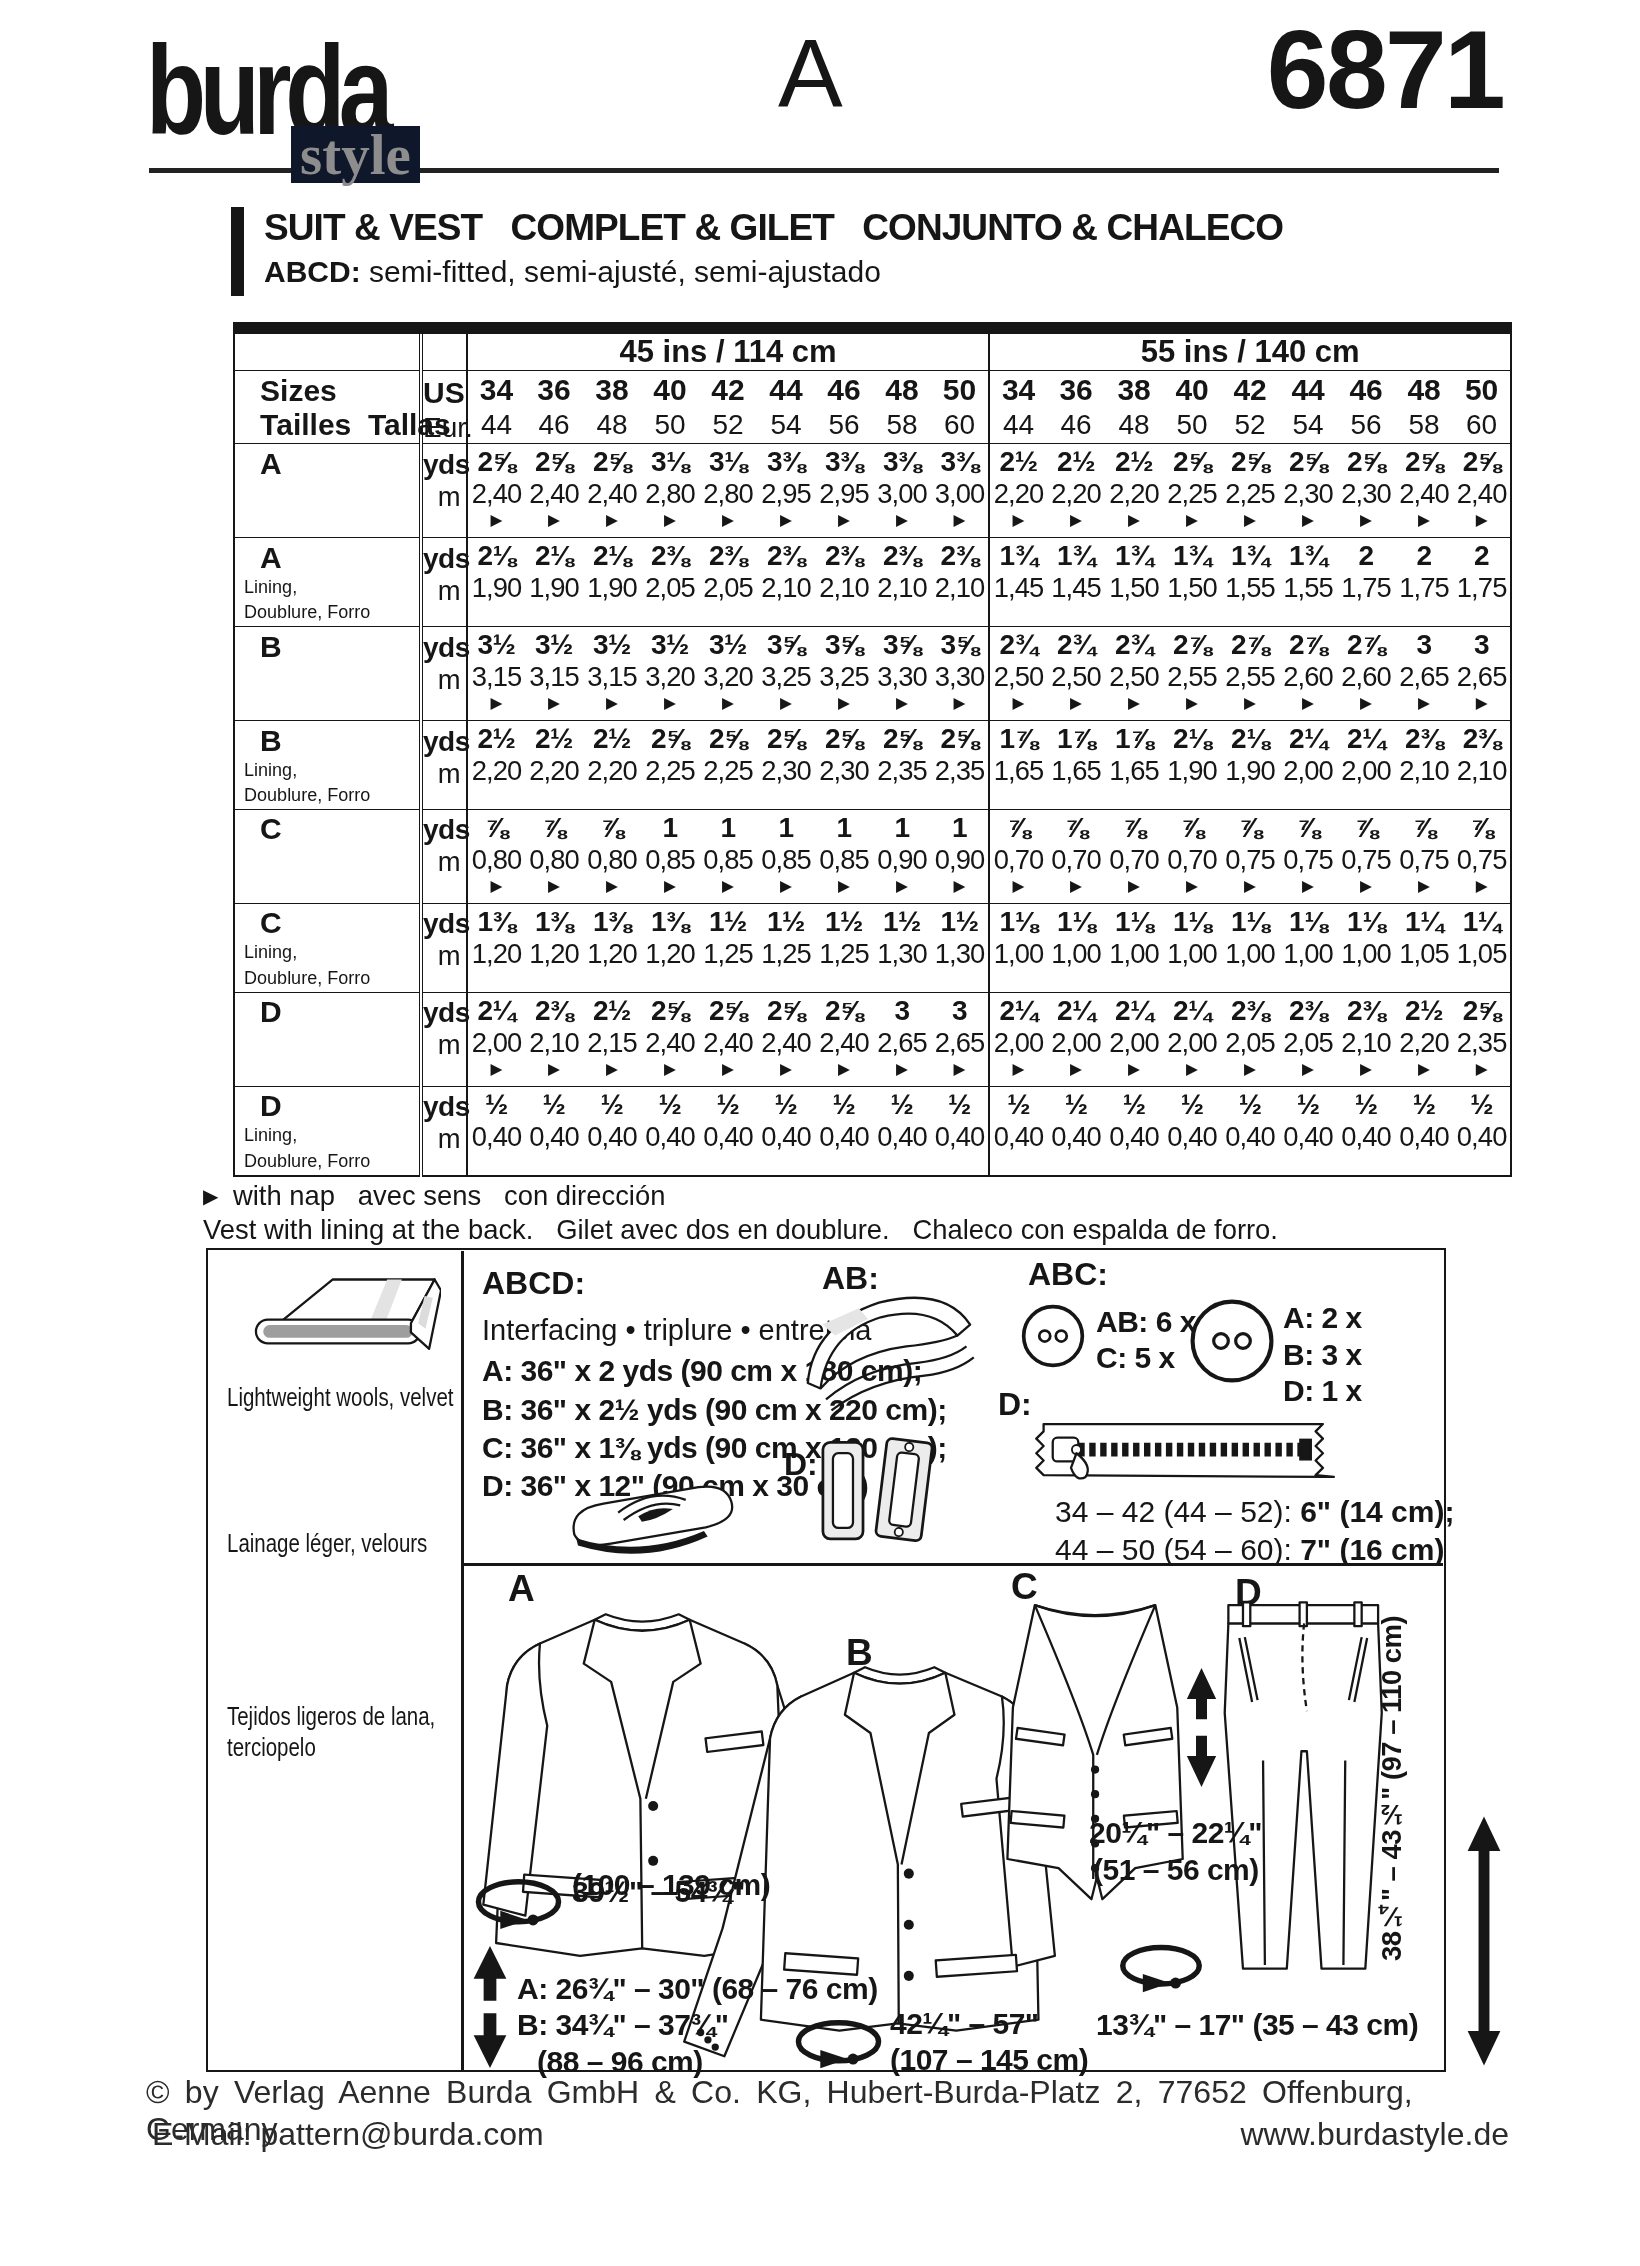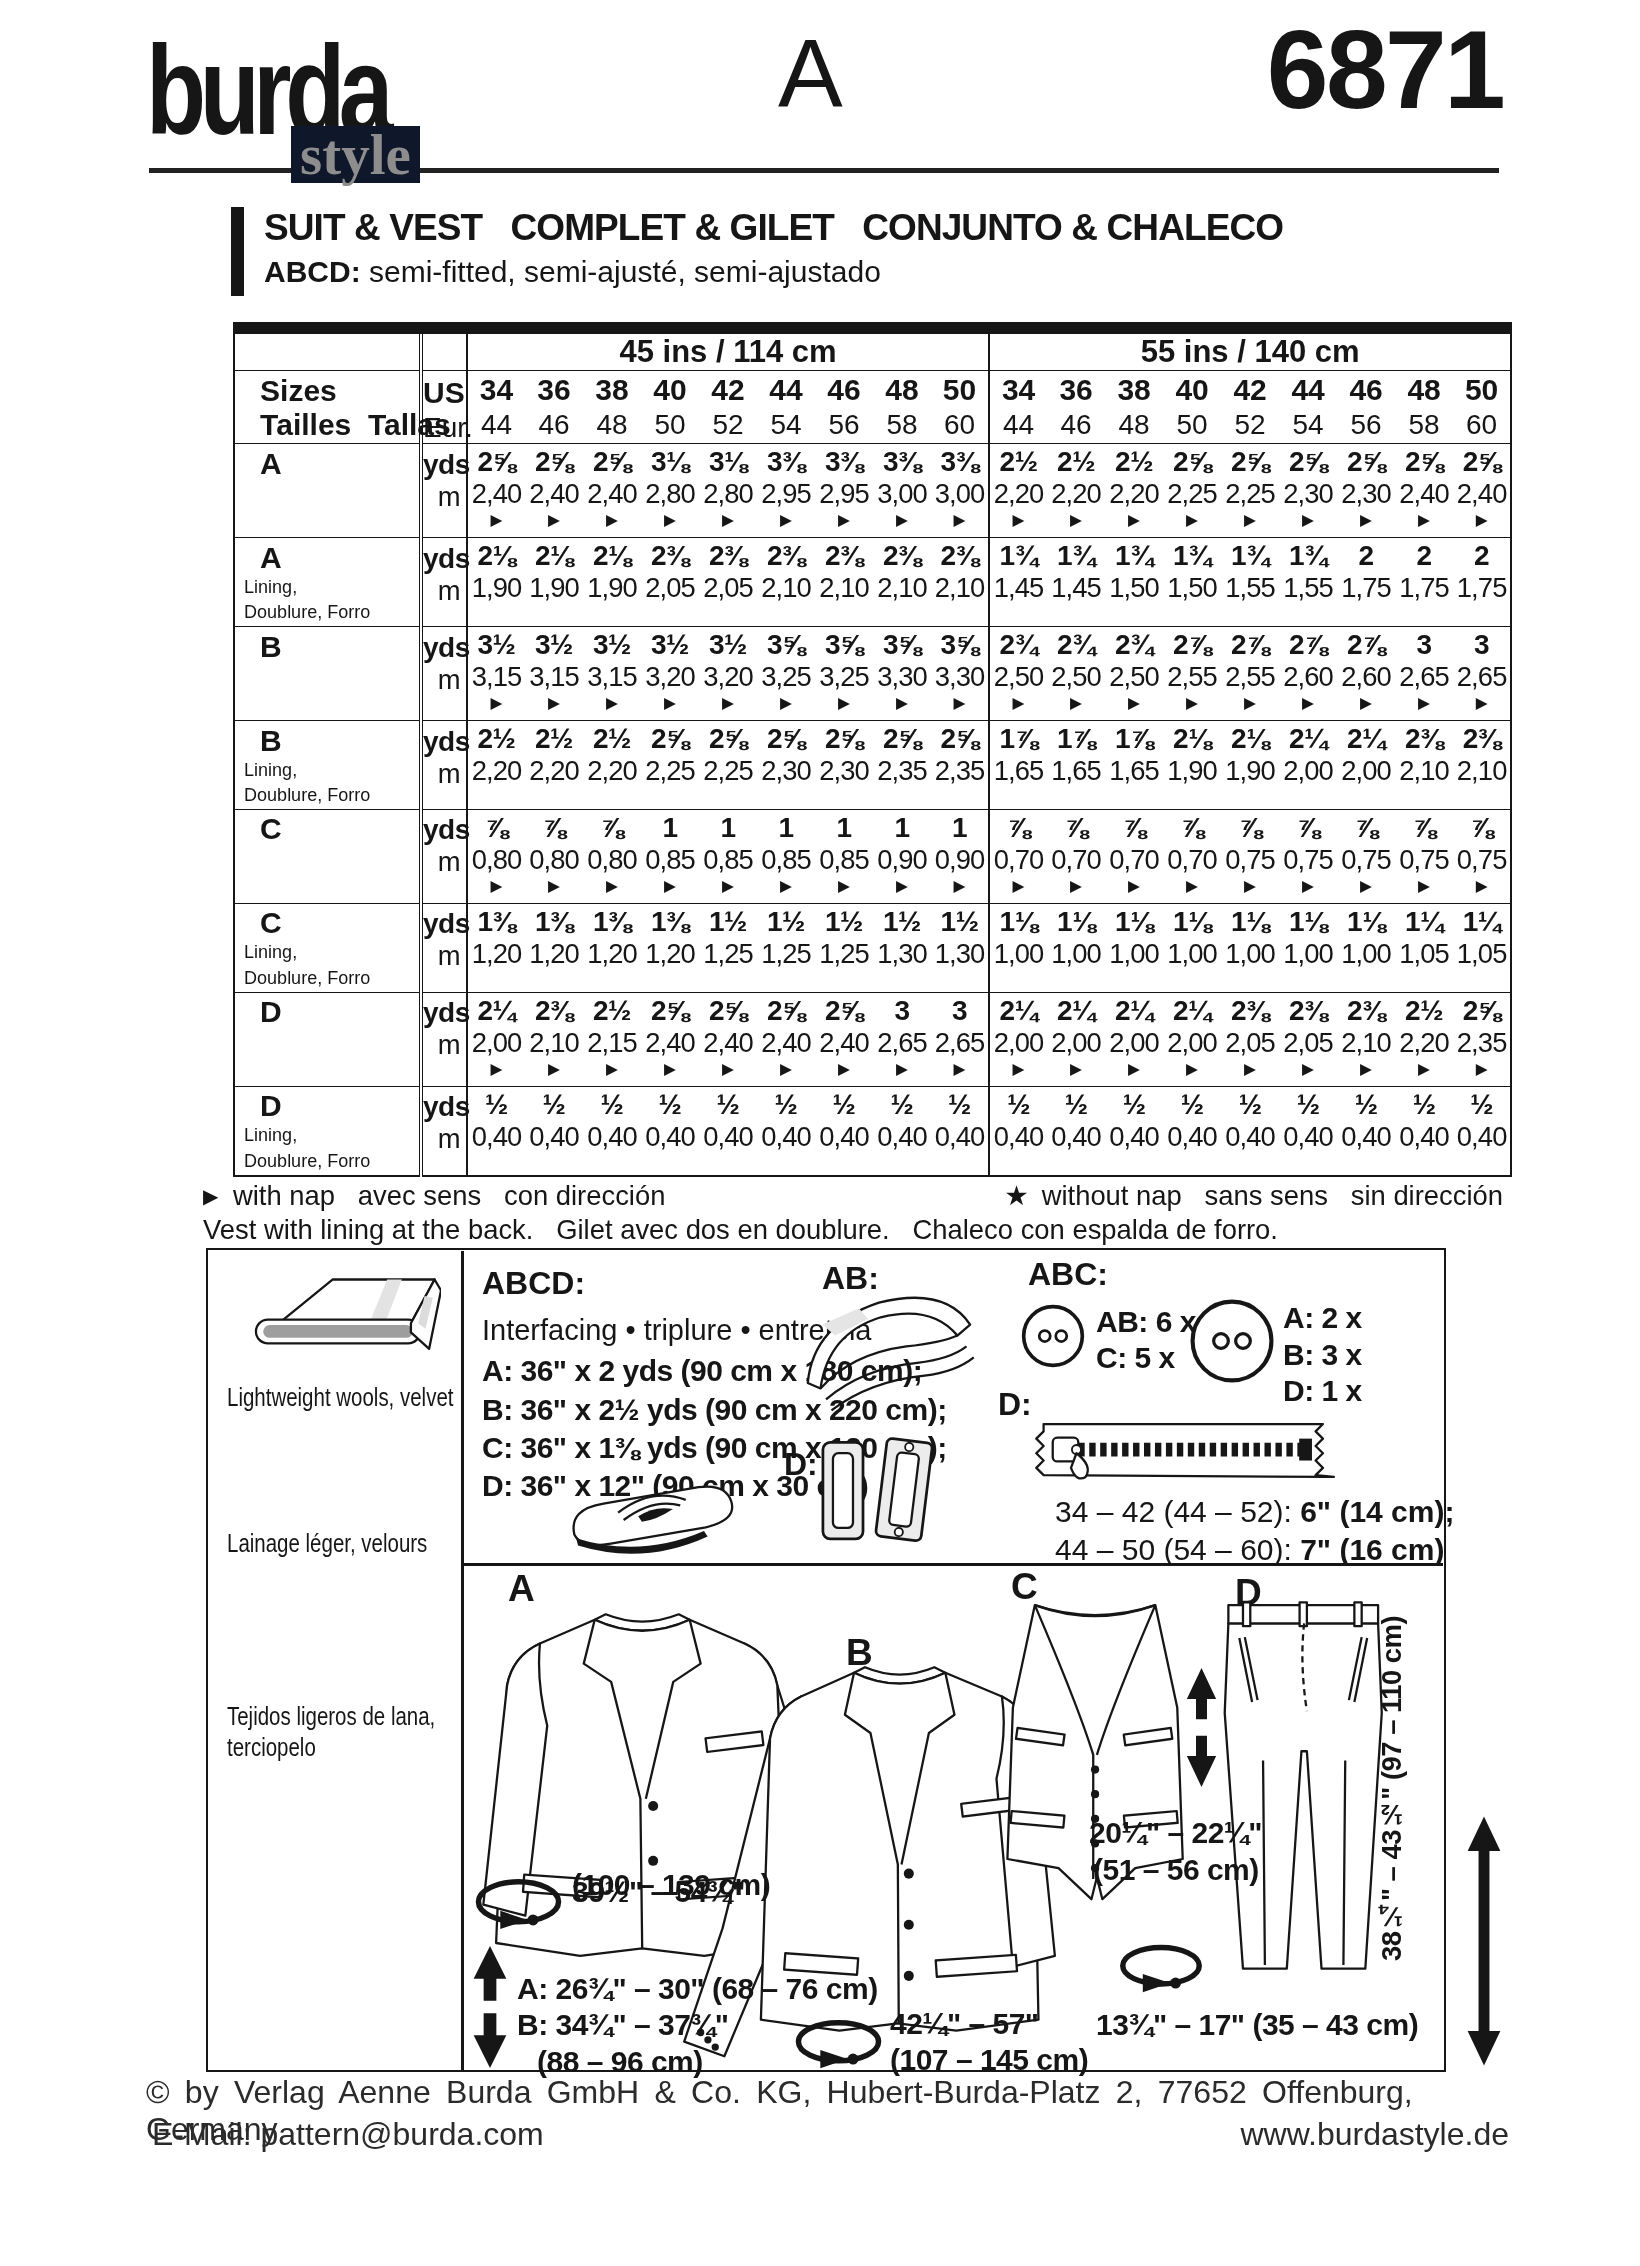--- a/index.html
+++ b/index.html
@@ -927,21 +927,20 @@
           <td class="">
             <div class="vy">½</div>
             <div class="vm">0,40</div>
           </td>
         </tr>
       </tbody>
     </table>
 
   <div class="abs" id="legend-row">
     <span><span class="nap-sym">▶</span><span class="pre">with nap   avec sens   con dirección</span></span>
-    <span><span class="star-sym">★</span><span class="pre">without nap   sans sens   sin dirección</span></span>
   </div>
   <div class="abs pre" id="vest-note">Vest with lining at the back.   Gilet avec dos en doublure.   Chaleco con espalda de forro.</div>
 
   <div class="abs" id="main-box"></div>
   <div class="abs" id="fabric-divider"></div>
   <div class="abs" id="mid-divider"></div>
 
   <svg class="abs" style="left:245px;top:1272px" width="196" height="108" viewBox="0 0 215 118">
     <path class="ln" d="M30,62 L96,8 L208,8 L182,56 Z"></path>
     <path d="M156,8 L138,52 L154,55 L172,8 Z" fill="#e3e3e3"></path>

